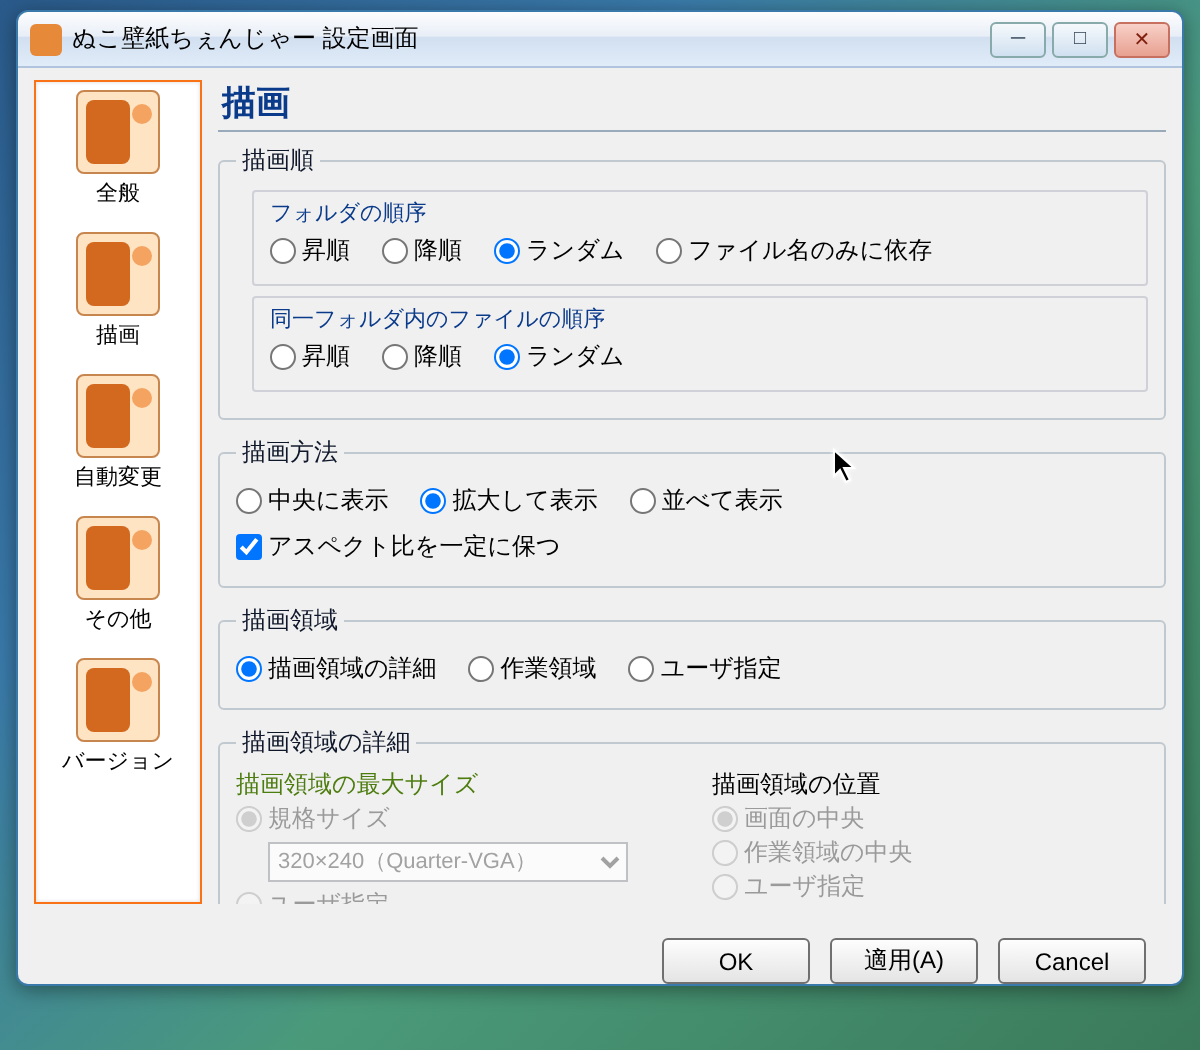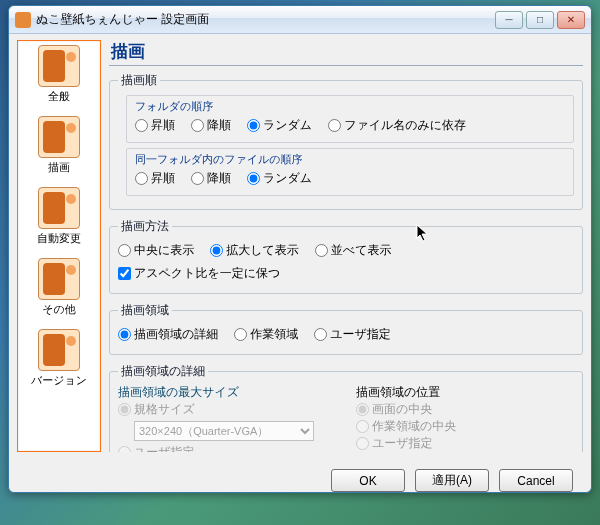--- a/index.html
+++ b/index.html
@@ -258,21 +258,21 @@
               <input type="radio" name="re" style="">
               <span>ユーザ指定</span>
             </label>
         </div>
       </fieldset>
 
       <fieldset>
         <legend>描画領域の詳細</legend>
         <div class="details-cols">
           <div class="col">
-            <div style="color:#0c4a6e">描画領域の最大サイズ</div>
+            <div style="color:#4d7c0f">描画領域の最大サイズ</div>
             <label class="radio dim">
                 <input type="radio" name="ms" checked="" disabled="" style="">
                 <span>規格サイズ</span>
               </label>
             <div class="row" style="margin-left:16px">
               <select disabled="">
                 <option>320×240（Quarter-VGA）</option>
               </select>
             </div>
             <label class="radio dim">

